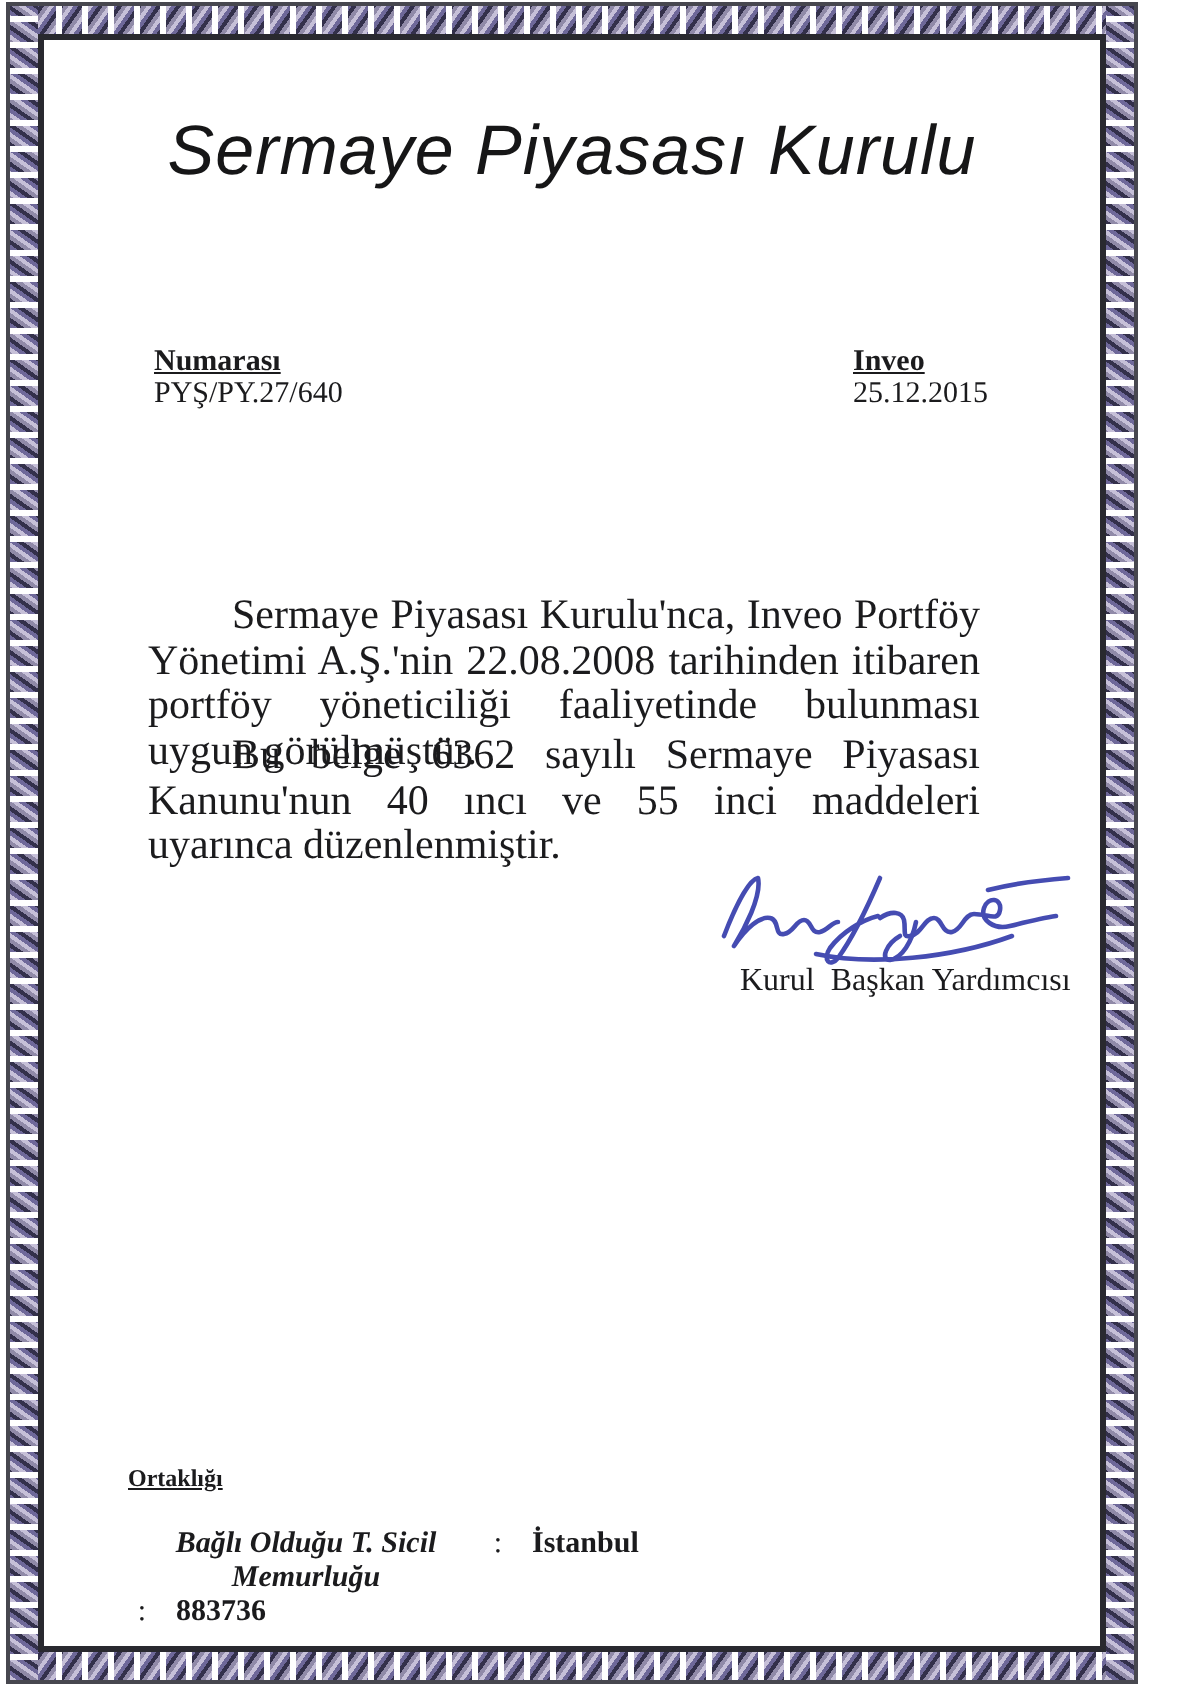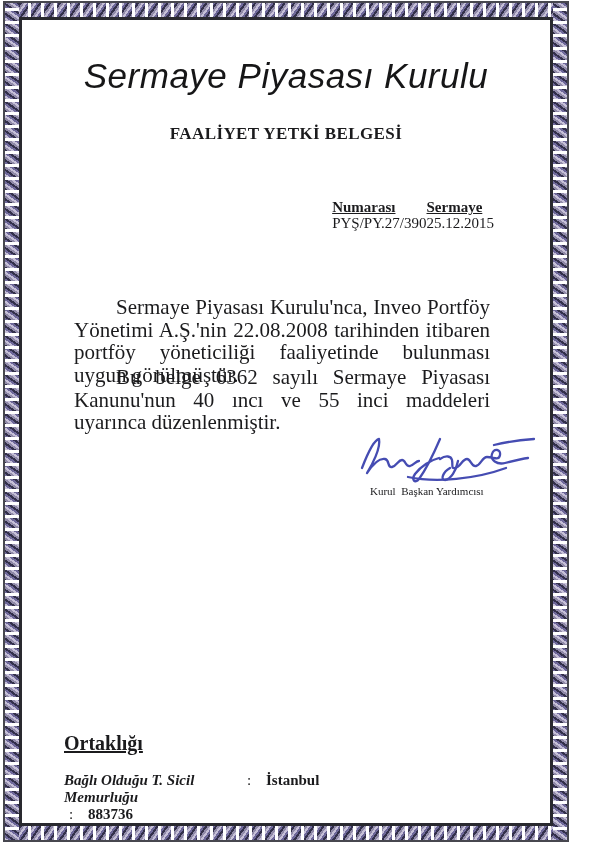--- a/index.html
+++ b/index.html
@@ -58,72 +58,71 @@
     color: #161617;
   }
   .subtitle {
     position: absolute; top: 104px; left: 0; right: 0;
     text-align: center;
     font-weight: 700;
     font-size: 17px;
     letter-spacing: 0.4px;
   }
   .meta {
-    position: absolute; top: 180px; left: 55px; right: 56px;
-    display: flex; justify-content: flex-end;
+    position: absolute; top: 154px; left: 55px; right: 56px;
+    display: flex; justify-content: space-between;
     font-size: 15px; line-height: 15px; font-family: Liberation Serif, serif;
   }
   .meta .label { font-weight: 700; text-decoration: underline; }
   .meta .value { margin-top: 1px; }
 
   .para {
     position: absolute; left: 52px; right: 60px;
     font-size: 21px; line-height: 22.5px;
     text-align: justify;
     text-indent: 42px;
   }
   .para-1 { top: 276px; }
   .para-2 { top: 346px; }
 
   .sig-block { position: absolute; left: 330px; top: 407px; width: 210px; }
   .sig-svg { display: block; margin-left: 2px; }
   .signer-name  { font-size: 15px; line-height: 16.5px; margin-left: 18px; margin-top: 2px; white-space: pre-wrap; }
-  .signer-title { font-size: 11px; line-height: 16.5px; margin-left: 18px; white-space: pre-wrap; }
+  .signer-title { font-size: 16px; line-height: 16.5px; margin-left: 18px; white-space: pre-wrap; }
 
   .bottom { position: absolute; left: 42px; top: 712px; right: 40px; }
-  .section-heading { font-size: 20px; font-weight: 700; text-decoration: underline; }
+  .section-heading { font-size: 12px; font-weight: 700; text-decoration: underline; }
   .registry { margin-top: 17px; font-size: 15px; line-height: 17px; }
   .registry-row { display: flex; }
-  .registry-row .r-label { width: 178px; font-weight: 700; font-style: italic; }
+  .registry-row .r-label { width: 178px; font-weight: 700; font-style: italic; text-align: center; }
   .registry-row .r-colon { width: 14px; text-align: center; }
   .registry-row .r-value { margin-left: 10px; font-weight: bold; }
 </style>
 </head>
 <body>
 
 <div class="band">
   <div class="strip strip-h strip-top"></div>
   <div class="strip strip-h strip-bottom"></div>
   <div class="strip strip-v strip-left"></div>
   <div class="strip strip-v strip-right"></div>
 
   <div class="inner-frame">
     <div class="content">
 
       <div class="title">Sermaye Piyasası Kurulu</div>
 
-      <div class="subtitle">FAALİYET YETKİ BELGESİ</div>
 
       <div class="meta">
         <div class="meta-col">
           <div class="label">Numarası</div>
-          <div class="value">PYŞ/PY.27/390</div>
+          <div class="value">PYŞ/PY.27/640</div>
         </div>
         <div class="meta-col">
-          <div class="label">Sermaye</div>
+          <div class="label">Inveo</div>
           <div class="value">25.12.2015</div>
         </div>
       </div>
 
       <div class="para para-1">Sermaye Piyasası Kurulu'nca, Inveo Portföy Yönetimi A.Ş.'nin 22.08.2008 tarihinden itibaren portföy yöneticiliği faaliyetinde bulunması uygun görülmüştür.</div>
 
       <div class="para para-2">Bu belge 6362 sayılı Sermaye Piyasası Kanunu'nun 40 ıncı ve 55 inci maddeleri uyarınca düzenlenmiştir.</div>
 
       <div class="sig-block">
         <svg class="sig-svg" width="196" height="56" viewBox="0 0 196 56" fill="none">

